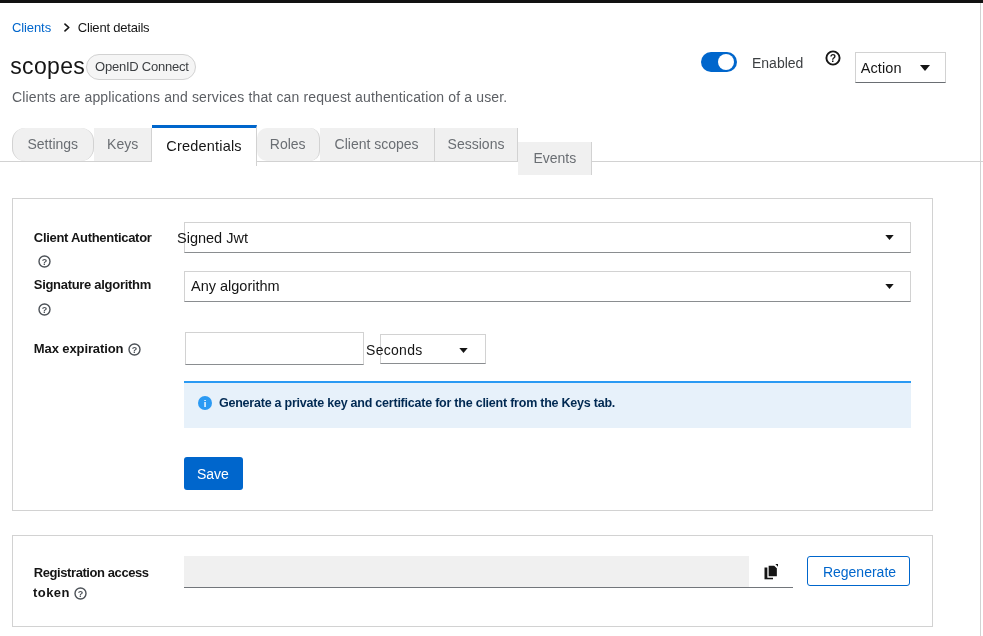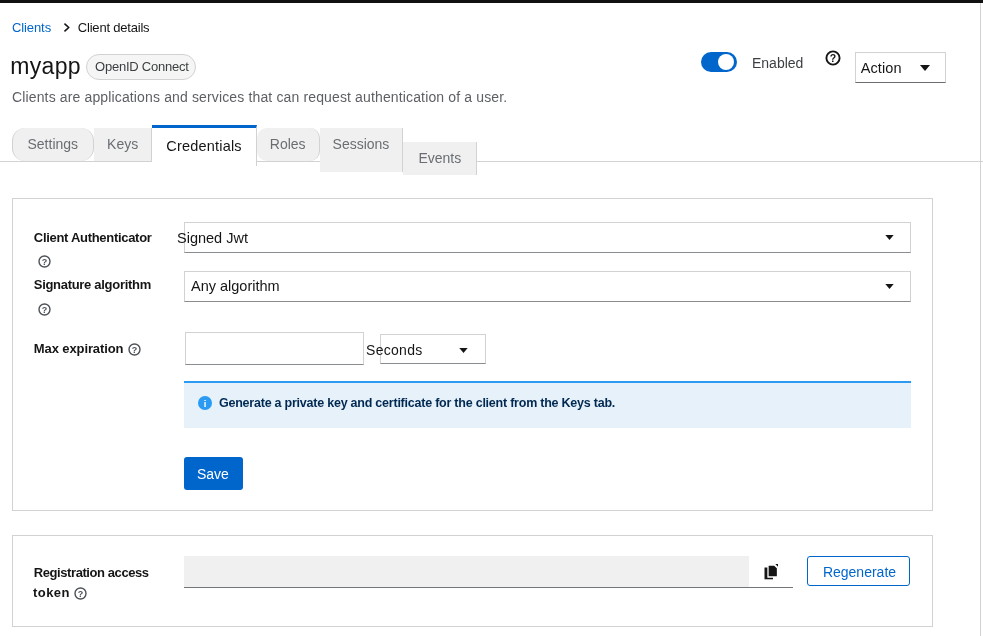--- a/index.html
+++ b/index.html
@@ -16,21 +16,21 @@
 <div class="abs" style="left:0;top:0;width:983px;height:2.5px;background:#111;"></div>
 
 <div class="abs" style="left:980px;top:3px;width:1px;height:633px;background:#d2d2d2;"></div>
 
 <div class="txt" style="left:12px;top:17.8px;font-size:13px;letter-spacing:-0.1px;color:#0066cc;">Clients</div>
 <svg class="abs" style="left:61.8px;top:23px;" width="9" height="9" viewBox="0 0 12 12">
     <path d="M4 1.5 L9 6 L4 10.5" stroke="#151515" stroke-width="2.2" fill="none" stroke-linecap="round" stroke-linejoin="round"></path>
   </svg>
 <div class="txt" style="left:77.8px;top:17.8px;font-size:13px;letter-spacing:-0.2px;color:#151515;">Client details</div>
 
-<div class="txt" style="left:10.2px;top:51.8px;font-size:23px;line-height:28px;font-weight:500;letter-spacing:0.35px;color:#151515;">myapp</div>
+<div class="txt" style="left:10.2px;top:51.8px;font-size:23px;line-height:28px;font-weight:500;letter-spacing:0.35px;color:#151515;">scopes</div>
 <div class="abs" style="left:86px;top:54px;width:110px;height:25.5px;background:#f5f5f5;border:1px solid #d2d2d2;border-radius:13px;"></div>
 <div class="txt" style="left:95px;top:57px;font-size:13px;letter-spacing:-0.23px;color:#3c3f42;">OpenID Connect</div>
 
 <div class="abs" style="left:701px;top:51.5px;width:36px;height:20px;background:#0066cc;border-radius:10px;"></div>
 <div class="abs" style="left:718px;top:53.5px;width:16px;height:16px;background:#fff;border-radius:8px;"></div>
 <div class="txt" style="left:752px;top:52.5px;font-size:14px;color:#3c3f42;">Enabled</div>
 
 <svg class="abs" style="left:824.5px;top:50.3px;" width="16" height="16" viewBox="0 0 16 16">
   <circle cx="8" cy="8" r="6.6" fill="none" stroke="#151515" stroke-width="1.9"></circle>
   <text x="8" y="11.6" font-size="10.5" font-weight="700" text-anchor="middle" fill="#151515" font-family="Liberation Sans">?</text>
@@ -43,21 +43,22 @@
   </svg>
 
 <div class="txt" style="left:12px;top:87px;font-size:14px;letter-spacing:0.14px;color:#5c5f64;">Clients are applications and services that can request authentication of a user.</div>
 
 <div class="abs" style="left:0;top:161px;width:983px;height:1px;background:#d2d2d2;"></div>
 <div class="abs" style="left:11.5px;top:125px;display:flex;align-items:flex-start;">
   <div class="tab" style="margin-top:3px;height:33px;line-height:33px;background:#f0f0f0;border-left:1px solid #d2d2d2;border-right:1px solid #d2d2d2;padding:0 15px;font-size:14px;color:#6a6e73;border-radius:13px;">Settings</div>
   <div class="tab" style="margin-top:3px;height:33px;line-height:33px;background:#f0f0f0;border-right:1px solid #d2d2d2;padding:0 13px;font-size:14px;color:#6a6e73;">Keys</div>
   <div class="tab" style="height:41px;line-height:36px;background:#fff;border-top:3px solid #0066cc;border-right:1px solid #d2d2d2;padding:0 14px;font-size:14.5px;letter-spacing:0.2px;color:#151515;position:relative;z-index:2;">Credentials</div>
   <div class="tab" style="margin-top:3px;height:33px;line-height:33px;background:#f0f0f0;border-right:1px solid #d2d2d2;padding:0 13px;font-size:14px;color:#6a6e73;border-radius:10px;">Roles</div>
-  <div class="tab" style="margin-top:3px;height:44px;line-height:33px;background:#f0f0f0;border-right:1px solid #d2d2d2;padding:0 13px;font-size:14px;color:#6a6e73;">Sessions</div>
+  <div class="tab" style="margin-top:3px;height:33px;line-height:33px;background:#f0f0f0;border-right:1px solid #d2d2d2;padding:0 15px;font-size:14px;color:#6a6e73;">Client scopes</div>
+  <div class="tab" style="margin-top:3px;height:33px;line-height:33px;background:#f0f0f0;border-right:1px solid #d2d2d2;padding:0 13px;font-size:14px;color:#6a6e73;">Sessions</div>
   <div class="tab" style="margin-top:17px;height:33px;line-height:33px;background:#f0f0f0;border-right:1px solid #d2d2d2;padding:0 15px;font-size:14px;color:#6a6e73;">Events</div>
 </div>
 
 <div class="abs" style="left:12px;top:198px;width:921px;height:313px;background:#fff;border:1px solid #d2d2d2;"></div>
 
 <div class="txt lbl" style="left:33.8px;top:228.4px;">Client Authenticator</div>
 <svg class="qicon" style="left:37.5px;top:255.3px;" width="13" height="13" viewBox="0 0 13 13">
   <circle cx="6.5" cy="6.5" r="5.5" fill="none" stroke="#4d5258" stroke-width="1.4"></circle>
   <text x="6.5" y="9.7" font-size="9" font-weight="700" text-anchor="middle" fill="#4d5258" font-family="Liberation Sans">?</text>
 </svg>

